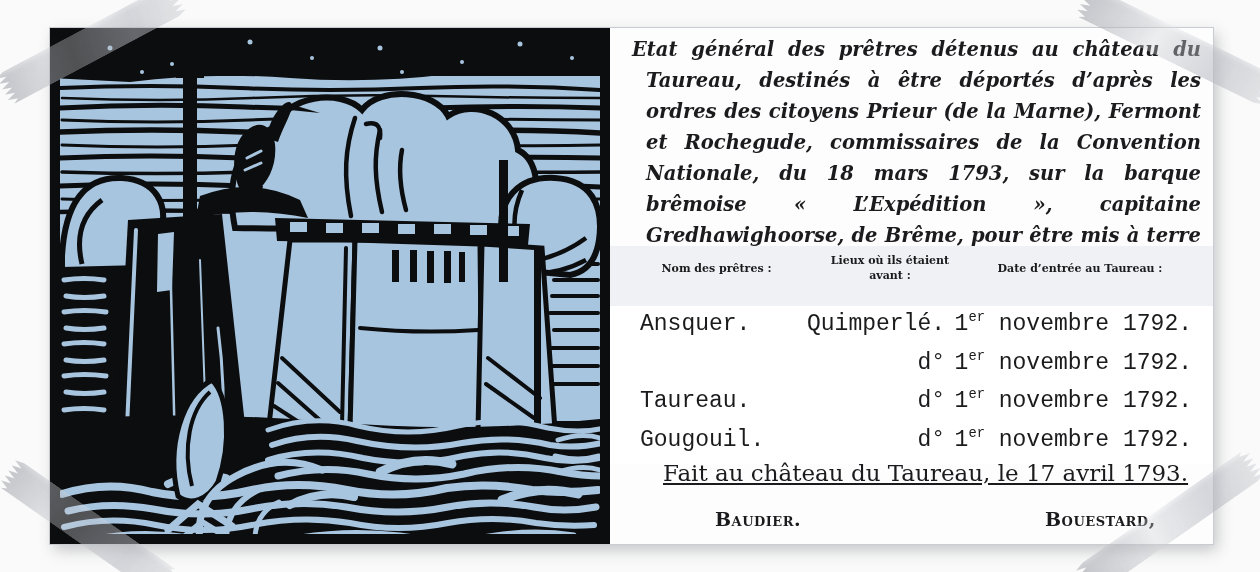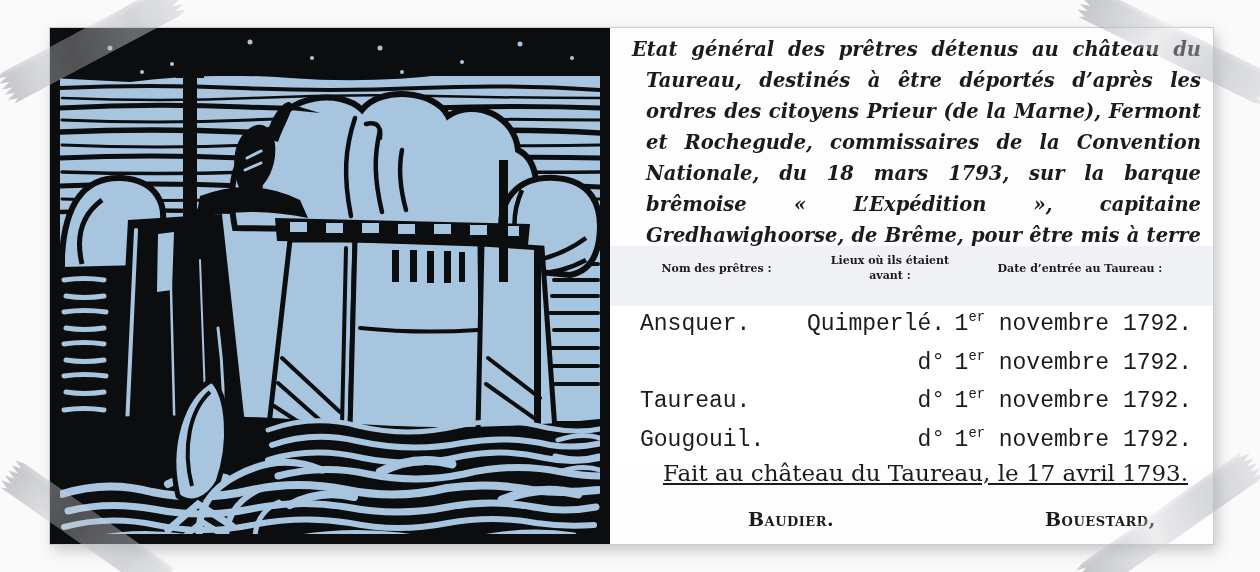--- a/index.html
+++ b/index.html
@@ -22,21 +22,21 @@
   .th3{left:356px;top:234px;width:228px;}
   .tbody{position:absolute;left:0;top:283px;width:100%;}
   .trow{position:relative;height:38.5px;font-family:Liberation Mono, monospace;}
   .td{position:absolute;font-size:23px;white-space:nowrap;}
   .td.name{left:30px;top:0;}
   .td.place{left:185px;width:150px;text-align:right;top:0;}
   .td.date{right:21px;top:0;text-align:center;}
   .td.date sup{font-size:60%;vertical-align:super;line-height:0;}
   .closing{position:absolute;left:45px;top:424px;margin:8px;font-size:23px;white-space:nowrap;text-decoration:underline;}
   .sig{position:absolute;top:480px;font-variant:small-caps;font-weight:700;font-size:19px;letter-spacing:.5px;white-space:nowrap;}
-  .sig-left{left:105px;margin-left:33px;}
+  .sig-left{left:105px;}
   .sig-right{left:435px;}
 
   .tape{position:absolute;height:34px;z-index:3;
         background:linear-gradient(100deg, rgba(172,175,182,.55), rgba(235,237,241,.30) 40%, rgba(196,199,206,.48) 72%, rgba(226,228,233,.38));
         clip-path:polygon(5% 0%,0% 9%,5% 18%,0% 27%,5% 36%,0% 45%,5% 54%,0% 63%,5% 72%,0% 81%,5% 90%,2% 100%,95% 100%,100% 91%,95% 82%,100% 73%,95% 64%,100% 55%,95% 46%,100% 37%,95% 28%,100% 19%,95% 10%,97% 0%);
         filter:drop-shadow(2px 3px 2px rgba(40,40,50,.25));}
   .tape-tl{left:-9px;top:27px;width:200px;transform:rotate(-28deg);}
   .tape-tr{left:1071px;top:29px;width:210px;transform:rotate(26deg);}
   .tape-bl{left:-11px;top:512px;width:200px;transform:rotate(35deg);}
   .tape-br{left:1065px;top:505px;width:210px;transform:rotate(-35deg);}

